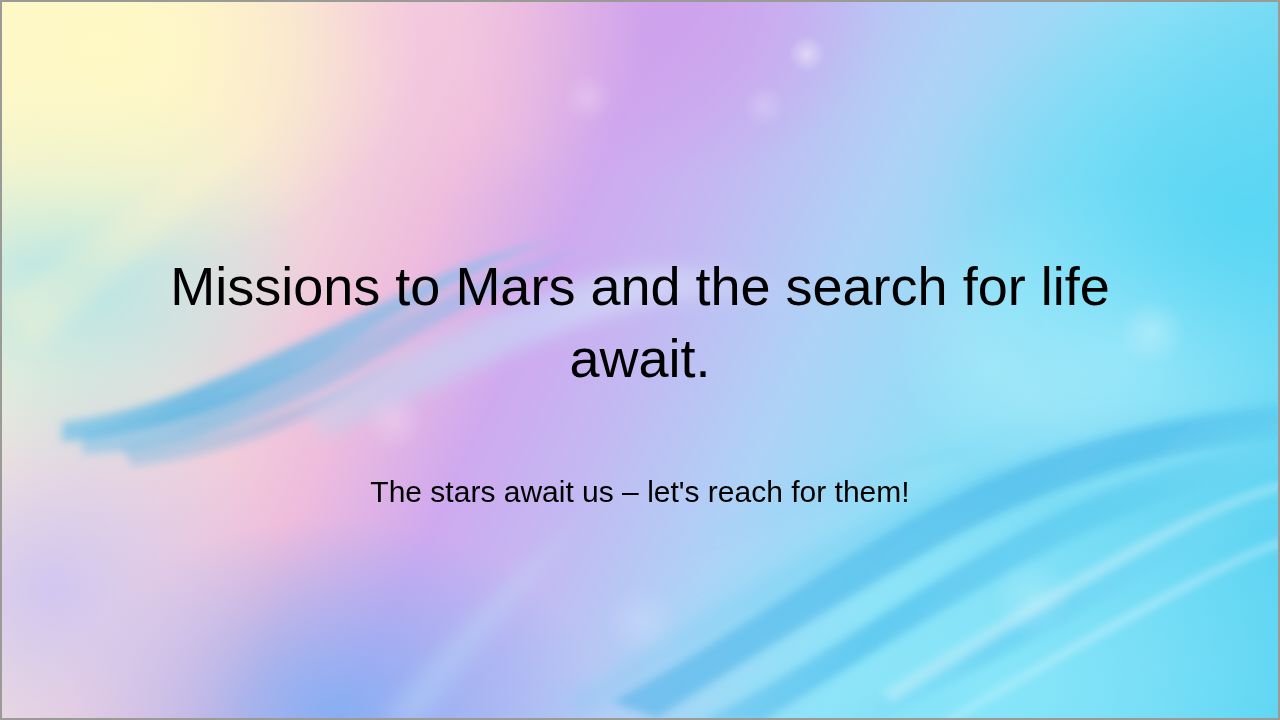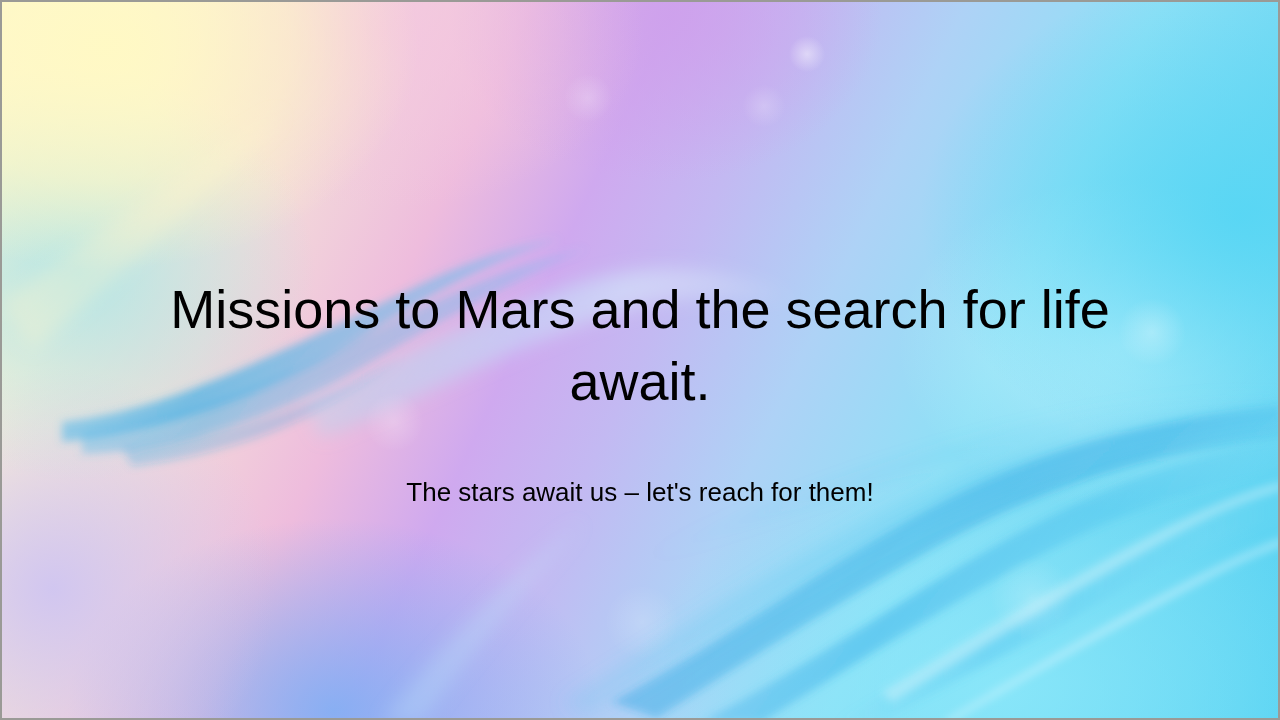--- a/index.html
+++ b/index.html
@@ -85,21 +85,20 @@
     position: absolute;
     inset: 0;
   }
 
   .title-block {
     position: absolute;
     left: 100px;
     right: 100px;
     top: 248px;
     text-align: center;
-    margin-top: 23px;
   }
 
   .slide-title {
     margin: 0;
     font-family: "Liberation Sans", sans-serif;
     font-weight: normal;
     font-size: 54px;
     line-height: 72px;
     color: #000000;
     letter-spacing: 0px;
@@ -110,21 +109,21 @@
     left: 120px;
     right: 120px;
     top: 470px;
     text-align: center;
   }
 
   .slide-subtitle {
     margin: 0;
     font-family: "Liberation Sans", sans-serif;
     font-weight: normal;
-    font-size: 26px;
+    font-size: 30px;
     line-height: 40px;
     color: #000000;
   }
 </style>
 </head>
 <body>
 
 <div class="slide">
 
   <div class="bg-layer bg-base"></div>

